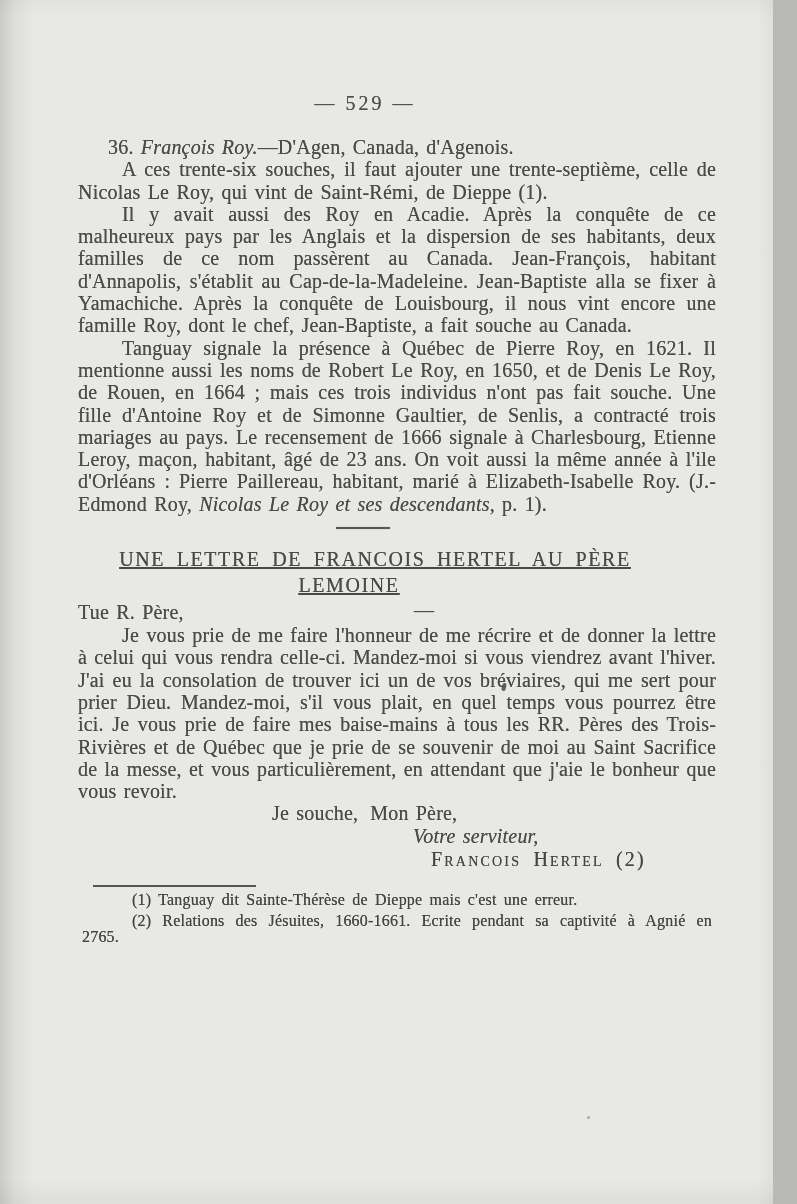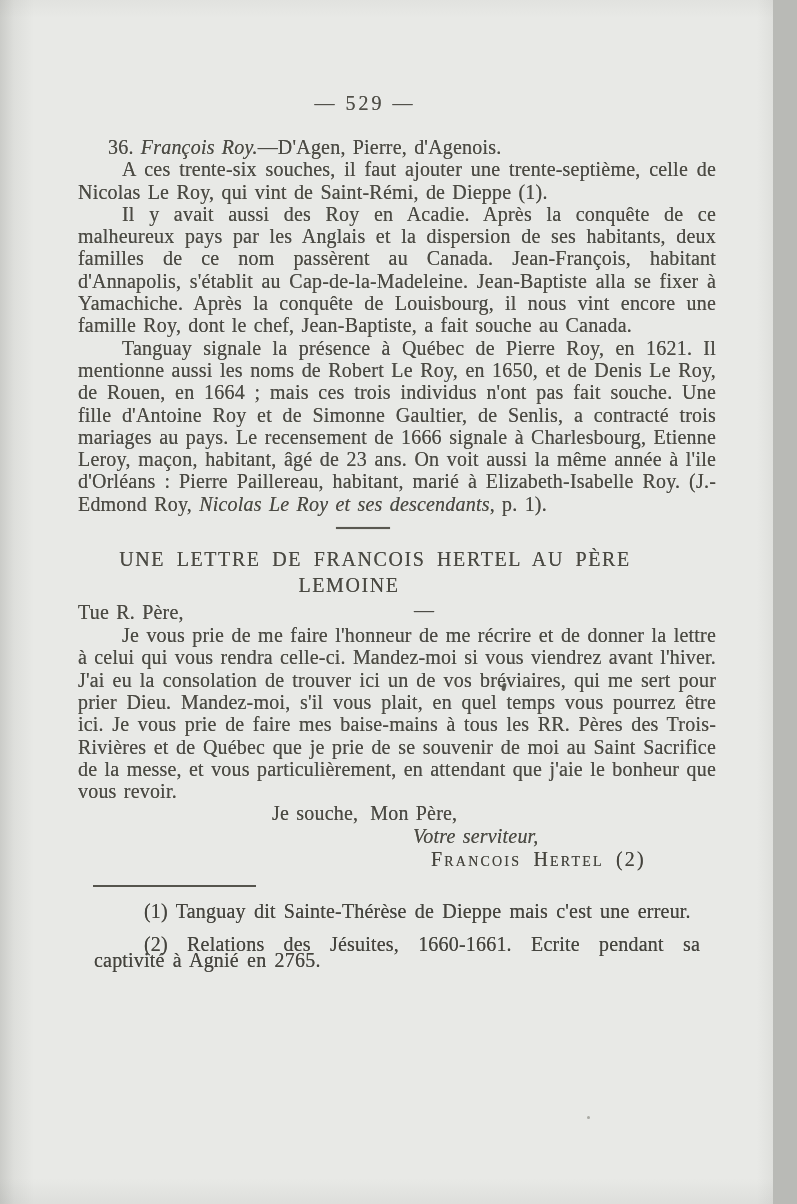--- a/index.html
+++ b/index.html
@@ -44,20 +44,21 @@
     box-shadow:0 0 1px rgba(72,71,64,0.6);
   }
 
   .letter-title{
     margin:17px 0 0; padding:0;
     font-size:20px; font-weight:normal;
     text-align:center; line-height:26px;
     letter-spacing:1.6px; word-spacing:5px;
     color:#4a4942;
     transform:translateX(-22px);
+    text-decoration:underline;
   }
   .letter-title .line2{ display:block; transform:translateX(-26px); }
 
   .salutation-row{ position:relative; margin-top:3px; height:23px; }
   .salutation{ display:inline-block; }
   .salutation-dash{ position:absolute; left:336px; top:-2px; }
 
   .letter-body{ margin:0; text-indent:44px; text-align:justify; }
 
   .closing-1{ margin:0 0 0 194px; line-height:22.6px; }
@@ -67,21 +68,21 @@
     margin:0 0 0 353px; line-height:22.6px;
     font-variant:small-caps; letter-spacing:2.2px; word-spacing:5px;
     color:#45443d;
   }
 
   .footnote-rule{
     width:163px; height:2px; background:#55544d;
     margin:15px 0 5px 15px;
   }
   .footnote{
-    margin:16px; font-size:20px; line-height:16.5px;
+    margin:4px; font-size:16px; line-height:16.5px;
     text-indent:50px; text-align:justify;
     color:#45443e;
     text-shadow:0 0 0.6px rgba(62,61,54,0.8);
     word-spacing:3px;
   }
   .footnote .bold{ font-weight:normal; }
 
   .speck-comma{
     position:absolute; left:502px; top:683px;
     width:4px; height:8px; background:#4a4942;
@@ -95,21 +96,21 @@
 </style>
 </head>
 <body>
 
 <div class="page">
 
   <div class="page-number ink">— 529 —</div>
 
   <div class="text-block ink">
 
-    <p class="para para-first"><span>36. </span><span class="it">François Roy.</span><span>—D'Agen, Pierre, d'Agenois.</span></p>
+    <p class="para para-first"><span>36. </span><span class="it">François Roy.</span><span>—D'Agen, Canada, d'Agenois.</span></p>
 
     <p class="para">A ces trente-six souches, il faut ajouter une trente-septième, celle de Nicolas Le Roy, qui vint de Saint-Rémi, de Dieppe (1).</p>
 
     <p class="para">Il y avait aussi des Roy en Acadie. Après la conquête de ce malheureux pays par les Anglais et la dispersion de ses habitants, deux familles de ce nom passèrent au Canada. Jean-François, habitant d'Annapolis, s'établit au Cap-de-la-Madeleine. Jean-Baptiste alla se fixer à Yamachiche. Après la conquête de Louisbourg, il nous vint encore une famille Roy, dont le chef, Jean-Baptiste, a fait souche au Canada.</p>
 
     <p class="para"><span>Tanguay signale la présence à Québec de Pierre Roy, en 1621. Il mentionne aussi les noms de Robert Le Roy, en 1650, et de Denis Le Roy, de Rouen, en 1664 ; mais ces trois individus n'ont pas fait souche. Une fille d'Antoine Roy et de Simonne Gaultier, de Senlis, a contracté trois mariages au pays. Le recensement de 1666 signale à Charlesbourg, Etienne Leroy, maçon, habitant, âgé de 23 ans. On voit aussi la même année à l'ile d'Orléans : Pierre Paillereau, habitant, marié à Elizabeth-Isabelle Roy. (J.-Edmond Roy, </span><span class="it">Nicolas Le Roy et ses descendants</span><span>, p. 1).</span></p>
 
     <div class="divider"></div>
 
     <h2 class="letter-title ink"><span class="line1">UNE LETTRE DE FRANCOIS HERTEL AU PÈRE</span><span class="line2">LEMOINE</span></h2>

